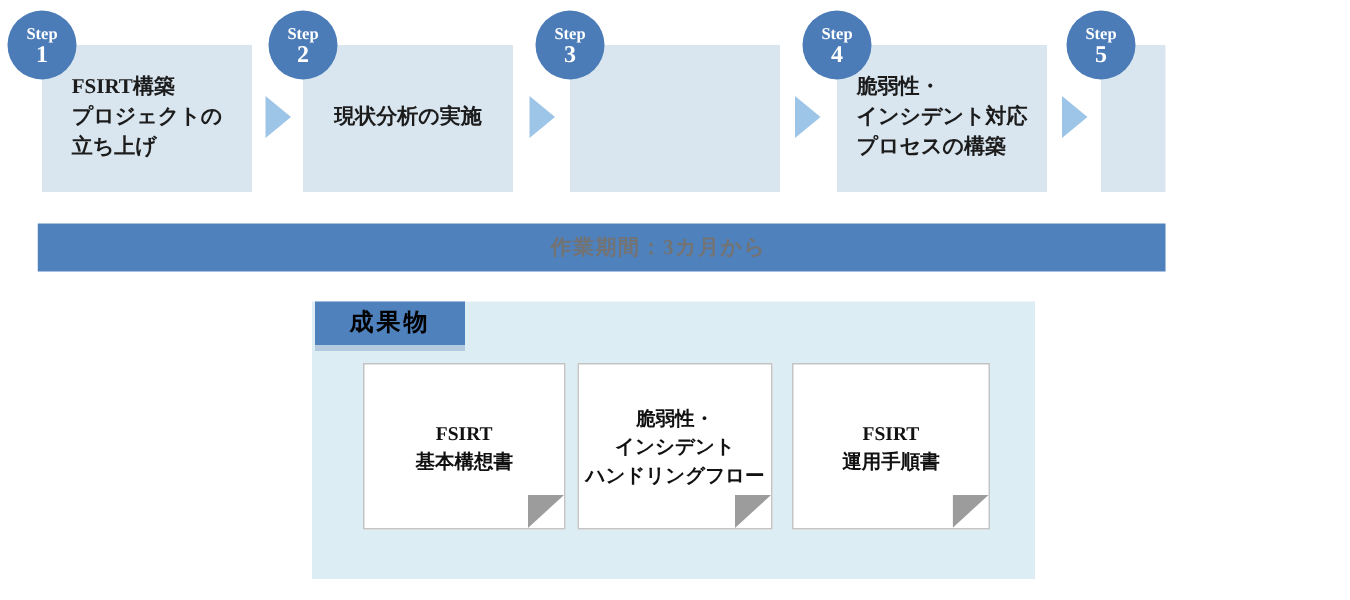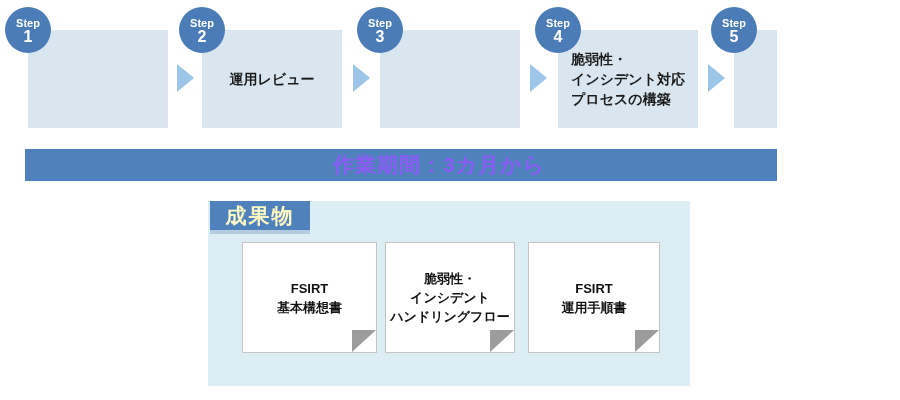--- a/index.html
+++ b/index.html
@@ -1,18 +1,18 @@
 <!DOCTYPE html>
 <html><head>
 <meta charset="utf-8">
 <style>
   html,body{margin:0;padding:0;background:#fff;}
   .stage{
     position:relative;width:777px;height:400px;background:#ffffff;overflow:hidden;
-    font-family:Liberation Sans, sans-serif;
+    font-family:Liberation Serif, serif;
   }
   
   .step-box{
     position:absolute;top:30px;width:140px;height:98px;background:#d9e6ef;
     display:flex;align-items:center;justify-content:center;
   }
   .step-text{
     font-size:14px;font-weight:bold;color:#1c1c1c;line-height:20px;
     white-space:pre-line;text-align:left;
   }
@@ -28,27 +28,27 @@
   .flow-arrow{
     position:absolute;top:64px;width:0;height:0;
     border-top:14px solid transparent;border-bottom:14px solid transparent;
     border-left:17px solid #9dc5e8;
   }
   
   .banner{position:absolute;left:25px;top:145px;width:853px;height:40px;}
   .banner-label{
     position:absolute;left:25px;top:149px;width:828px;height:32px;
     display:flex;align-items:center;justify-content:center;
-    color:#8b5cf6;font-size:21px;font-weight:bold;letter-spacing:1px;
+    color:#737373;font-size:14px;font-weight:bold;letter-spacing:1px;
   }
   
   .panel{position:absolute;left:208px;top:201px;width:482px;height:185px;background:#ddedf4;}
   .panel-title{
     position:absolute;left:2px;top:0;width:100px;height:29px;background:#4f81bd;
-    color:#fef9c3;font-size:21px;font-weight:bold;letter-spacing:2px;
+    color:#000000;font-size:16px;font-weight:bold;letter-spacing:2px;
     display:flex;align-items:center;justify-content:center;
     box-shadow:0 4px 0 0 #b3cadf;
   }
   .card{
     position:absolute;top:41px;height:111px;background:#ffffff;border:1px solid #c4c4c4;
     box-sizing:border-box;display:flex;align-items:center;justify-content:center;
   }
   .card-text{
     font-size:13px;font-weight:bold;color:#111;line-height:19px;
     text-align:center;white-space:pre-line;
@@ -61,30 +61,33 @@
 </head>
 <body>
 
 <div class="stage">
 
   <div class="step-box" style="left:28px">
     <div class="step-circle">
       <span class="badge">Step</span>
       <span class="num">1</span>
     </div>
+    <div class="step-text">FSIRT構築
+プロジェクトの
+立ち上げ</div>
   </div>
 
   <div class="flow-arrow" style="left:177px"></div>
 
   <div class="step-box align-center" style="left:202px">
     <div class="step-circle">
       <span class="badge">Step</span>
       <span class="num">2</span>
     </div>
-    <div class="step-text">運用レビュー</div>
+    <div class="step-text">現状分析の実施</div>
   </div>
 
   <div class="flow-arrow" style="left:353px"></div>
 
   <div class="step-box align-center" style="left:380px">
     <div class="step-circle">
       <span class="badge">Step</span>
       <span class="num">3</span>
     </div>
   </div>

